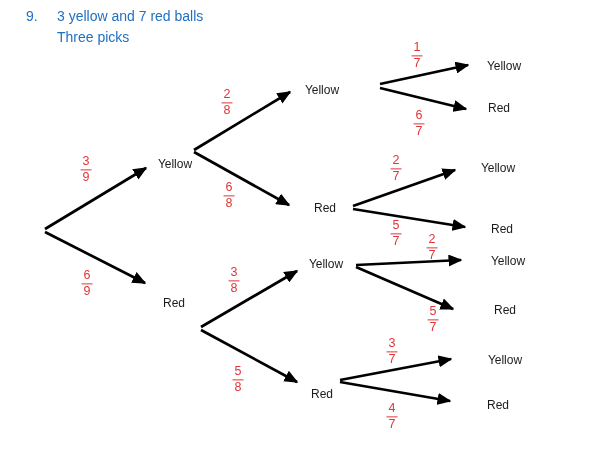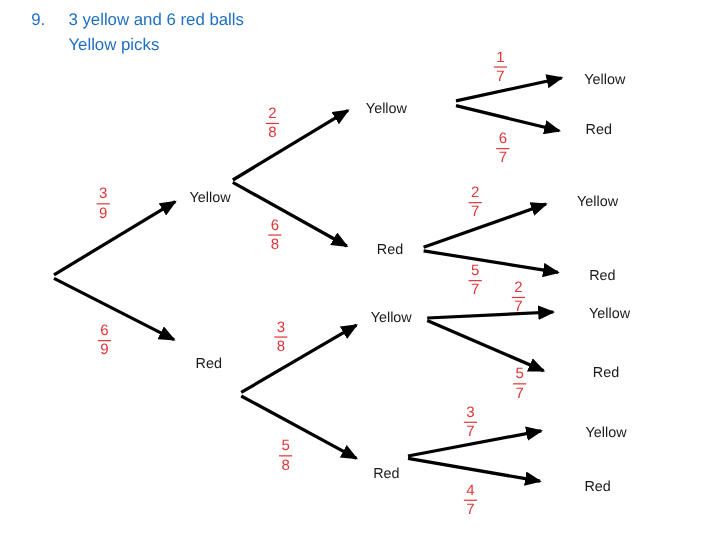--- a/index.html
+++ b/index.html
@@ -38,22 +38,22 @@
   .frac .den { display: inline-block; padding-top: 1px; }
 </style>
 </head>
 <body>
 
 <div class="slide">
 
   <div class="header">
     <div class="qnum">9.</div>
     <div class="qtext">
-      <div>3 yellow and 6 red balls</div>
-      <div>Yellow picks</div>
+      <div>3 yellow and 7 red balls</div>
+      <div>Three picks</div>
     </div>
   </div>
 
   <svg class="branches" width="600" height="450" viewBox="0 0 600 450">
     <defs>
       <marker id="ah" markerUnits="userSpaceOnUse" markerWidth="14" markerHeight="12" refX="12.5" refY="6" orient="auto">
         <path class="ahead" d="M0,0 L14,6 L0,12 Z"></path>
       </marker>
     </defs>
     <line class="branch" x1="45" y1="229" x2="146" y2="168" marker-end="url(#ah)"></line>

